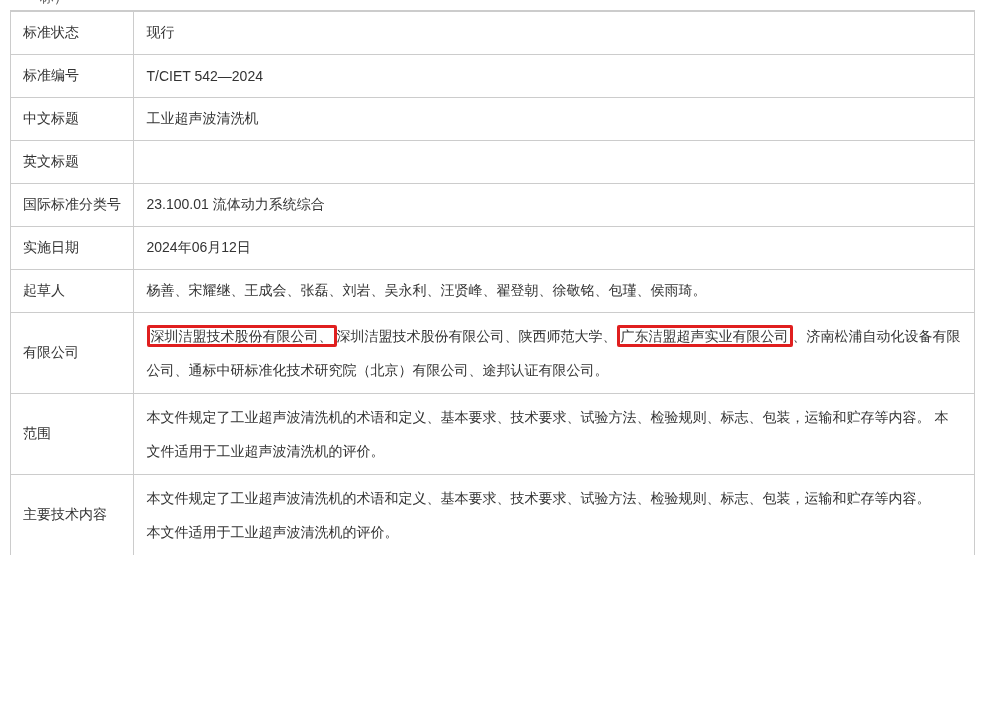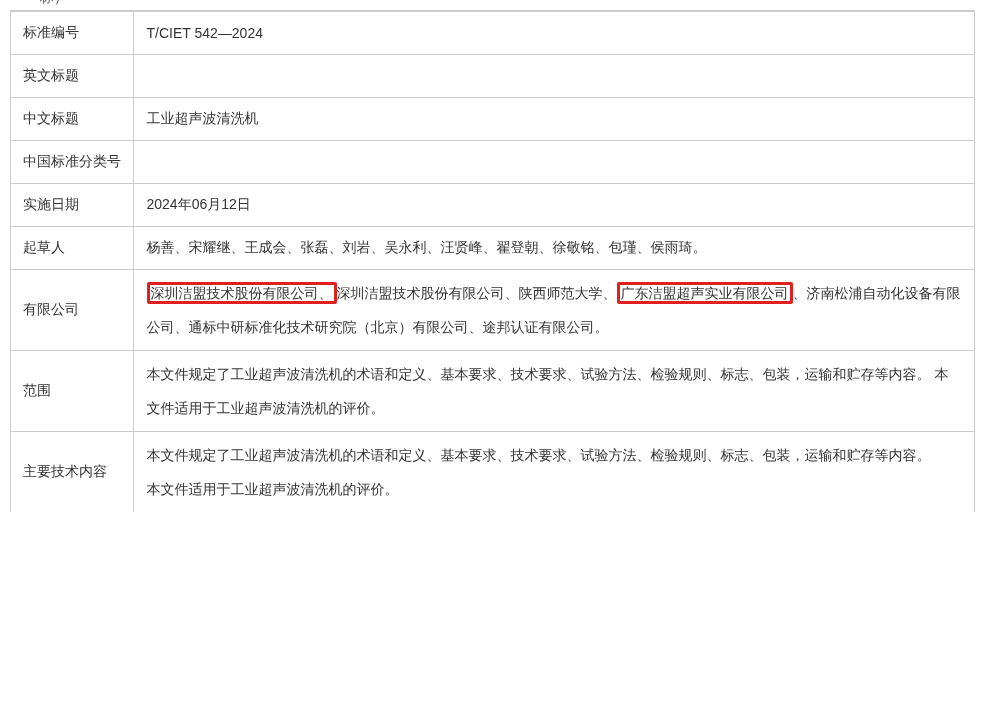--- a/index.html
+++ b/index.html
@@ -66,34 +66,38 @@
 </div>
 
 <div class="panel">
   <table class="detail">
     <colgroup>
         <col class="c-label">
         <col class="c-value">
       </colgroup>
     <tbody id="rows-body">
         <tr class="r-std">
+          <td class="label-cell">标准状态</td>
+          <td class="value-cell">现行</td>
+        </tr>
+        <tr class="r-std">
           <td class="label-cell">标准编号</td>
           <td class="value-cell">T/CIET 542—2024</td>
+        </tr>
+        <tr class="r-std">
+          <td class="label-cell">中文标题</td>
+          <td class="value-cell">工业超声波清洗机</td>
         </tr>
         <tr class="r-std">
           <td class="label-cell">英文标题</td>
           <td class="value-cell"></td>
         </tr>
         <tr class="r-std">
-          <td class="label-cell">中文标题</td>
-          <td class="value-cell">工业超声波清洗机</td>
-        </tr>
-        <tr class="r-std">
-          <td class="label-cell">中国标准分类号</td>
-          <td class="value-cell"></td>
+          <td class="label-cell">国际标准分类号</td>
+          <td class="value-cell">23.100.01 流体动力系统综合</td>
         </tr>
         <tr class="r-std">
           <td class="label-cell">实施日期</td>
           <td class="value-cell">2024年06月12日</td>
         </tr>
         <tr class="r-std">
           <td class="label-cell">起草人</td>
           <td class="value-cell">杨善、宋耀继、王成会、张磊、刘岩、吴永利、汪贤峰、翟登朝、徐敬铭、包瑾、侯雨琦。</td>
         </tr>
         <tr class="r-org">

